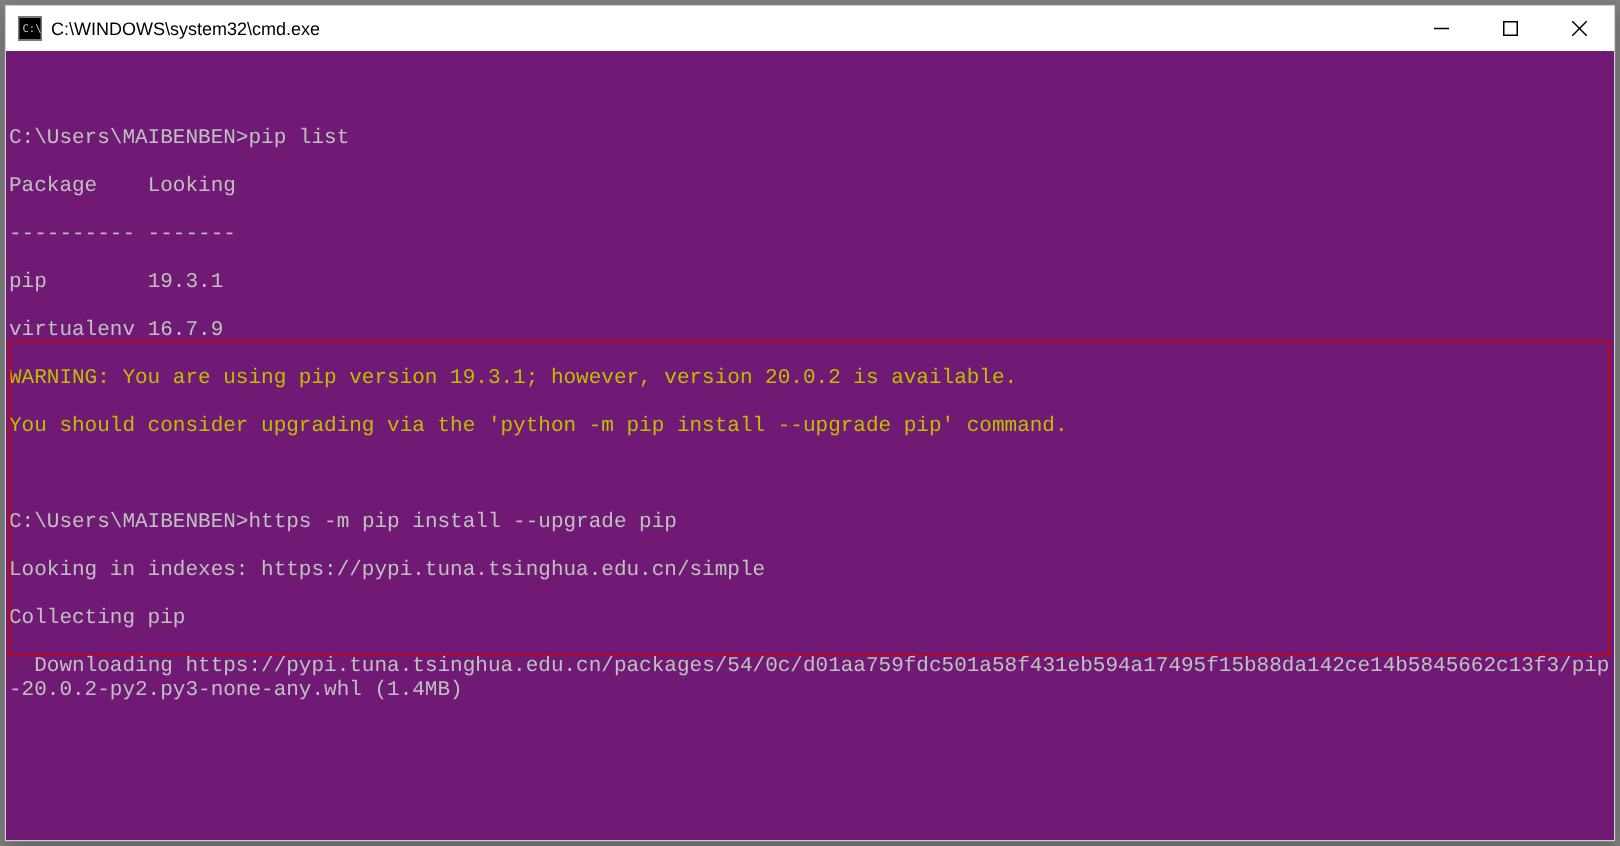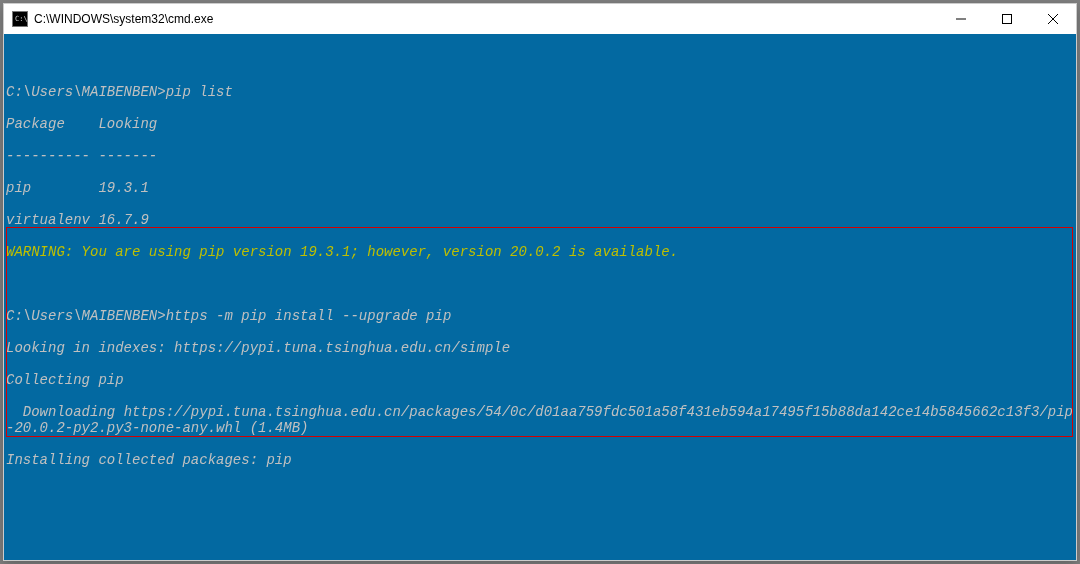--- a/index.html
+++ b/index.html
@@ -47,29 +47,28 @@
   .titlebar .btns { display: flex; height: 100%; }
   .titlebar .wbtn {
     width: 46px; height: 100%;
     display: flex; align-items: center; justify-content: center;
     font-family: "Segoe UI Symbol", sans-serif;
     font-size: 10px;
     color: #000;
   }
   .terminal {
     flex: 1 1 auto;
-    background: #0369a1;
+    background: #701a75;
     color: #c0c0c0;
     font-size: 14px;
     line-height: 16px;
     padding: 2px 0 2px 2px;
     white-space: pre;
     overflow: hidden;
     position: relative;
-    font-style: italic;
   }
   .y { color: #bfbf00; }
   .redbox {
     position: absolute;
     border: 1px solid #d40000;
     pointer-events: none;
   }
   .prog {
     display: inline-block;
     width: 545px; height: 12px;
@@ -107,26 +106,26 @@
   </div>
 
   <div class="terminal">
 <div> </div>
 <div><span>C:\Users\MAIBENBEN&gt;</span><span>pip list</span></div>
 <div><span>Package</span>    <span>Looking</span></div>
 <div>---------- -------</div>
 <div><span>pip</span>        <span>19.3.1</span></div>
 <div><span>virtualenv</span> <span>16.7.9</span></div>
 <div class="y">WARNING: You are using pip version 19.3.1; however, version 20.0.2 is available.</div>
+<div class="y">You should consider upgrading via the 'python -m pip install --upgrade pip' command.</div>
 <div> </div>
 <div><span>C:\Users\MAIBENBEN&gt;</span><span>https -m pip install --upgrade pip</span></div>
 <div>Looking in indexes: https://pypi.tuna.tsinghua.edu.cn/simple</div>
 <div>Collecting pip</div>
 <div style="white-space:pre-wrap;word-break:break-all">  Downloading https://pypi.tuna.tsinghua.edu.cn/packages/54/0c/d01aa759fdc501a58f431eb594a17495f15b88da142ce14b5845662c13f3/pip-20.0.2-py2.py3-none-any.whl (1.4MB)</div>
-<div>Installing collected packages: pip</div>
 
 
 
 
 
 
 
 
 
 

